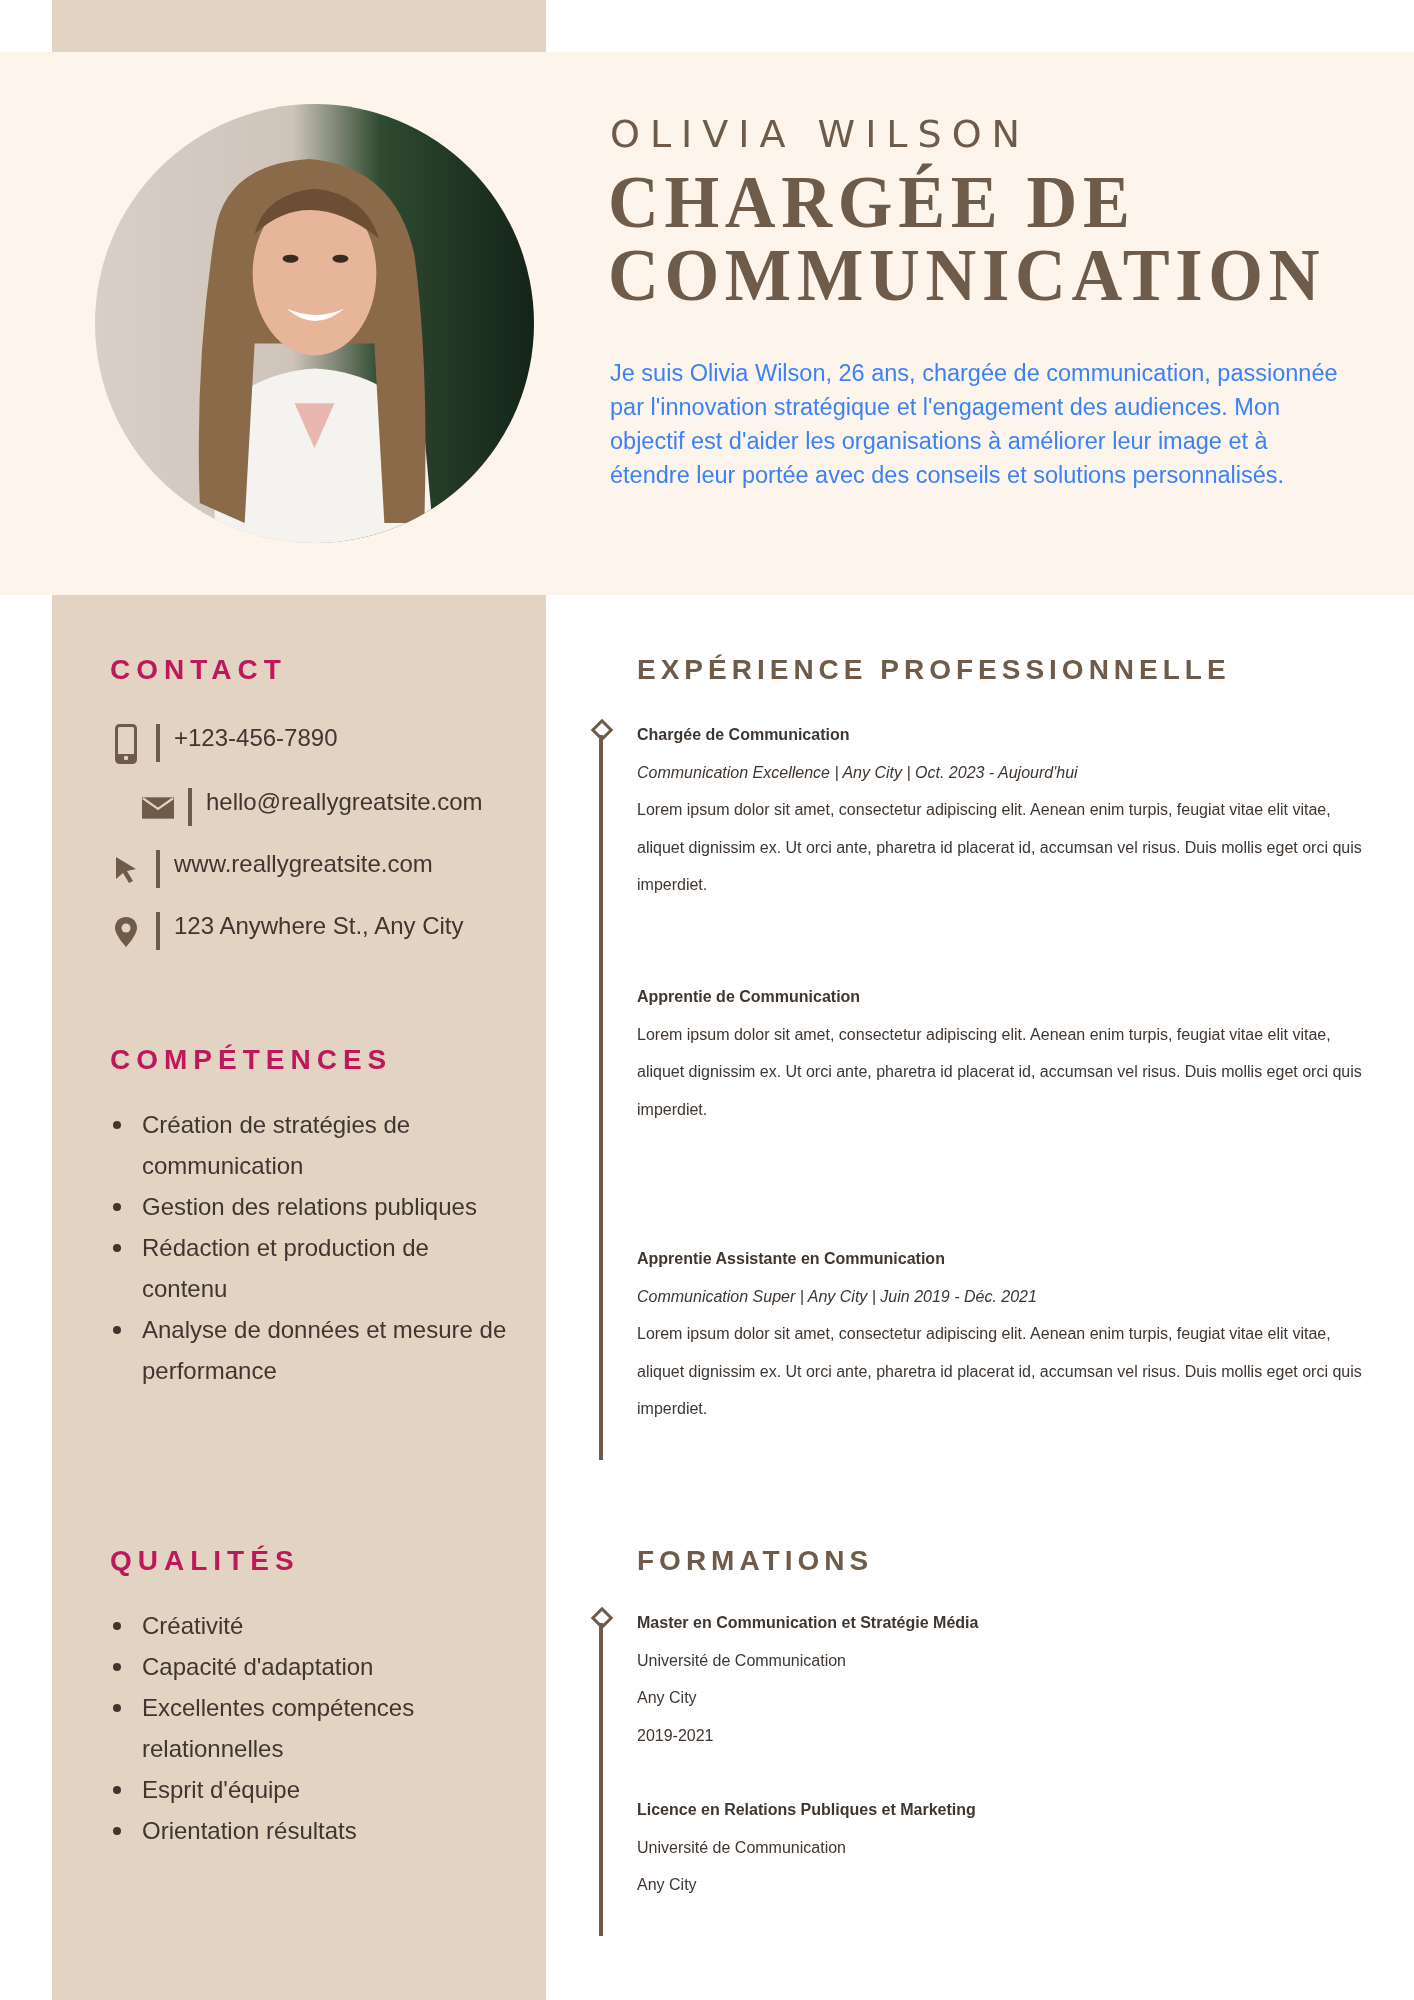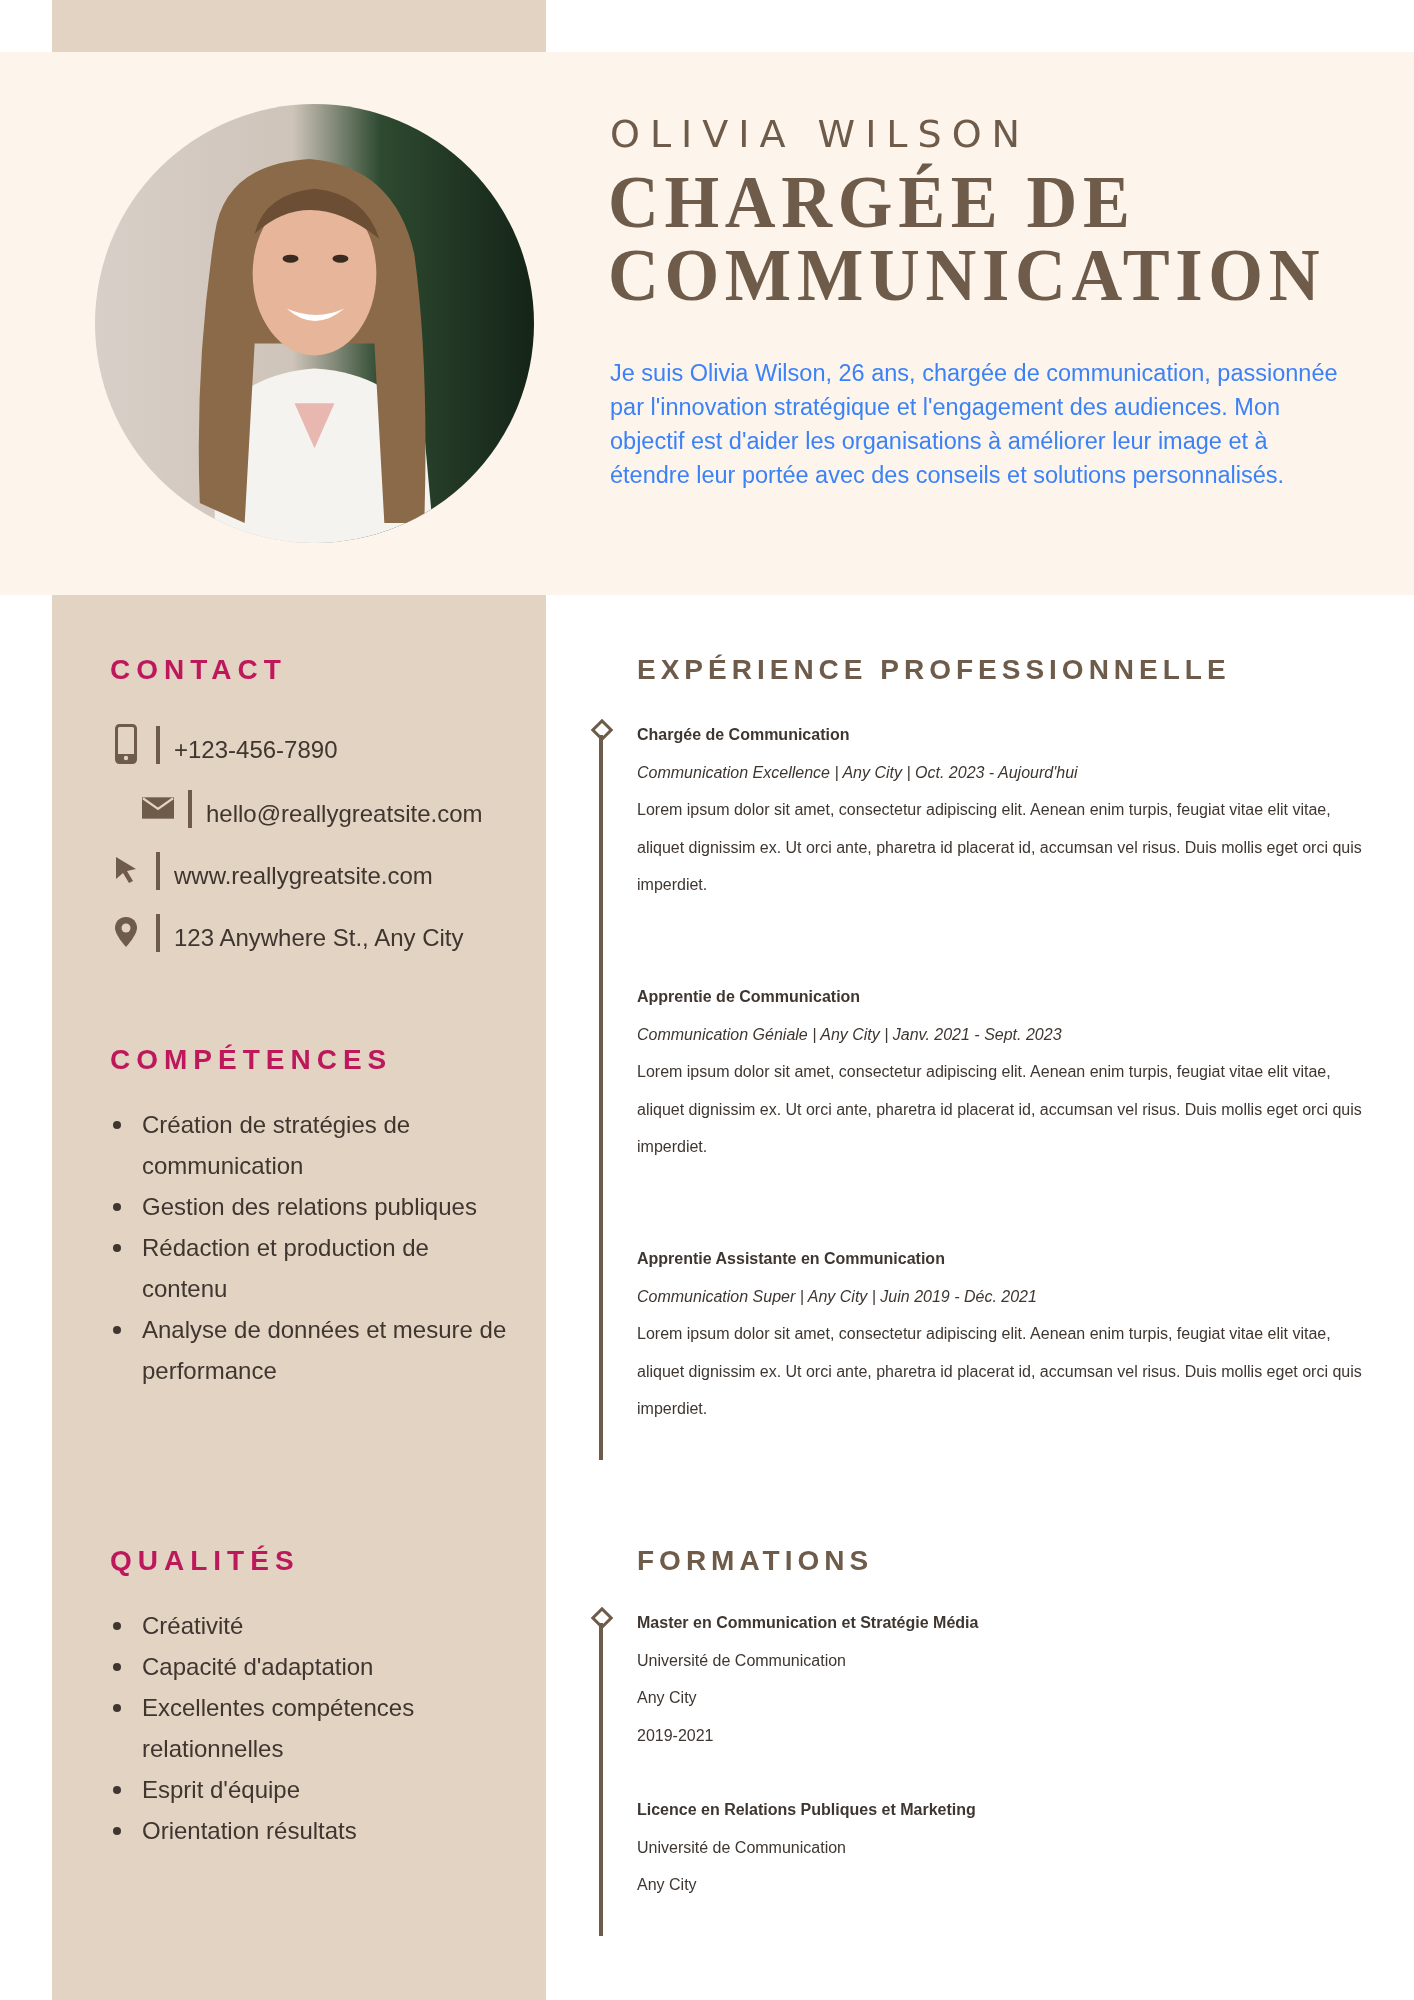--- a/index.html
+++ b/index.html
@@ -8,21 +8,21 @@
   .sidebar-bg { position:absolute; left:52px; top:0; width:494px; height:2000px; background:#e3d3c3; }
   .header-band { position:absolute; left:0; top:52px; width:1414px; height:543px; background:#fdf4eb; }
   .photo { position:absolute; left:95px; top:104px; width:439px; height:439px; border-radius:50%; overflow:hidden; }
   .photo svg { width:100%; height:100%; display:block; }
   .name { position:absolute; left:610px; top:112px; font-size:38px; letter-spacing:10px; color:#6e5b4a;
           font-family:"DejaVu Sans", sans-serif; font-weight:normal; }
   .title { position:absolute; left:608px; top:166px; font-family:"Liberation Serif", serif; font-weight:bold;
            font-size:74px; line-height:73px; letter-spacing:6px; color:#6e5b4a; transform:scaleX(0.95); transform-origin:left top; }
   .intro { position:absolute; left:610px; top:356px; width:730px; font-size:23.5px; line-height:34px; color:#3b82f6; }
   .side-heading { position:absolute; left:110px; font-size:28px; font-weight:bold; letter-spacing:6px; color:#be185d; }
-  .contact-row { position:absolute; left:110px; height:40px; display:flex; align-items:flex-end; }
+  .contact-row { position:absolute; left:110px; height:40px; display:flex; align-items:flex-start; }
   .contact-icon { width:32px; height:40px; display:flex; align-items:center; justify-content:center; }
   .contact-sep { width:4px; height:38px; background:#6e5b4a; margin-left:14px; margin-right:14px; }
   .contact-text { font-size:24px; color:#3f3630; }
   .side-list { position:absolute; left:110px; width:400px; margin:0; padding:0; list-style:none; }
   .side-list li { position:relative; padding-left:32px; font-size:24px; line-height:41px; color:#3f3630; }
   .side-list li::before { content:""; position:absolute; left:3px; top:17px; width:8px; height:8px; border-radius:50%; background:#3f3630; }
   .main-heading { position:absolute; left:637px; font-size:28px; font-weight:bold; letter-spacing:5px; color:#6e5b4a; }
   .timeline { position:absolute; left:599px; width:4px; background:#6e5b4a; }
   .timeline-marker { position:absolute; left:594px; width:10px; height:10px; border:3px solid #6e5b4a; background:#fff; transform:rotate(45deg); }
   .entry { position:absolute; left:637px; width:730px; font-size:16px; line-height:37.5px; color:#3f3630; }
@@ -131,21 +131,20 @@
 <div class="timeline-marker" style="top:722px;"></div>
 <div class="timeline" style="top:735px; height:725px;"></div>
 
 <div class="entry" style="top:716px;">
   <div class="entry-title">Chargée de Communication</div>
   <div class="entry-sub">Communication Excellence | Any City | Oct. 2023 - Aujourd'hui</div>
   <div>Lorem ipsum dolor sit amet, consectetur adipiscing elit. Aenean enim turpis, feugiat vitae elit vitae, aliquet dignissim ex. Ut orci ante, pharetra id placerat id, accumsan vel risus. Duis mollis eget orci quis imperdiet.</div>
 </div>
 <div class="entry" style="top:978px;">
   <div class="entry-title">Apprentie de Communication</div>
-  <div class="entry-sub">Communication Géniale | Any City | Janv. 2021 - Sept. 2023</div>
   <div>Lorem ipsum dolor sit amet, consectetur adipiscing elit. Aenean enim turpis, feugiat vitae elit vitae, aliquet dignissim ex. Ut orci ante, pharetra id placerat id, accumsan vel risus. Duis mollis eget orci quis imperdiet.</div>
 </div>
 <div class="entry" style="top:1240px;">
   <div class="entry-title">Apprentie Assistante en Communication</div>
   <div class="entry-sub">Communication Super | Any City | Juin 2019 - Déc. 2021</div>
   <div>Lorem ipsum dolor sit amet, consectetur adipiscing elit. Aenean enim turpis, feugiat vitae elit vitae, aliquet dignissim ex. Ut orci ante, pharetra id placerat id, accumsan vel risus. Duis mollis eget orci quis imperdiet.</div>
 </div>
 
 <div class="main-heading" style="top:1545px;">FORMATIONS</div>
 <div class="timeline-marker" style="top:1610px;"></div>

